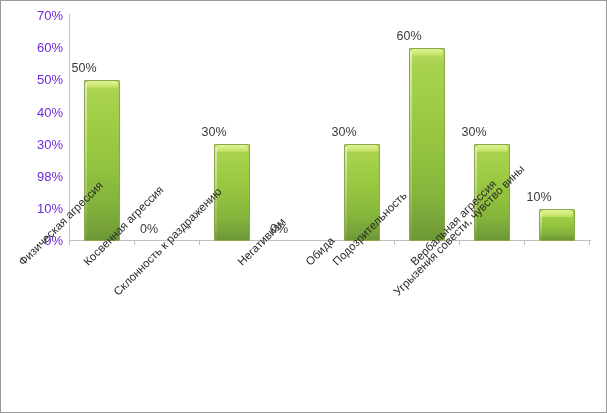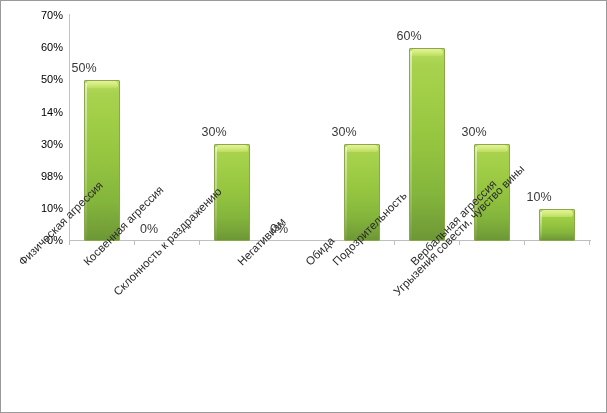--- a/index.html
+++ b/index.html
@@ -48,22 +48,22 @@
     height: 1px;
     background: #bfbfbf;
   }
 
   
   .y-tick {
     position: absolute;
     right: 0;
     width: 58px;
     text-align: right;
-    font-size: 11px;
-    color: #000000;
+    font-size: 13px;
+    color: #6d28d9;
     line-height: 1;
     transform: translateY(-50%);
   }
   #y-ticks {
     position: absolute;
     left: 0px;
     top: 0px;
     width: 62px;
     height: 413px;
   }
@@ -147,21 +147,21 @@
 </style>
 </head>
 <body>
 
 <div id="chart-frame">
 
   <div id="y-ticks">
     <div class="y-tick" style="top:14px;">70%</div>
     <div class="y-tick" style="top:46px;">60%</div>
     <div class="y-tick" style="top:78px;">50%</div>
-    <div class="y-tick" style="top:111px;">14%</div>
+    <div class="y-tick" style="top:111px;">40%</div>
     <div class="y-tick" style="top:143px;">30%</div>
     <div class="y-tick" style="top:175px;">98%</div>
     <div class="y-tick" style="top:207px;">10%</div>
     <div class="y-tick" style="top:239px;">0%</div>
   </div>
 
   <div id="y-axis-line"></div>
   <div id="x-axis-line"></div>
 
   <div class="x-tick" style="left:68px;"></div>

